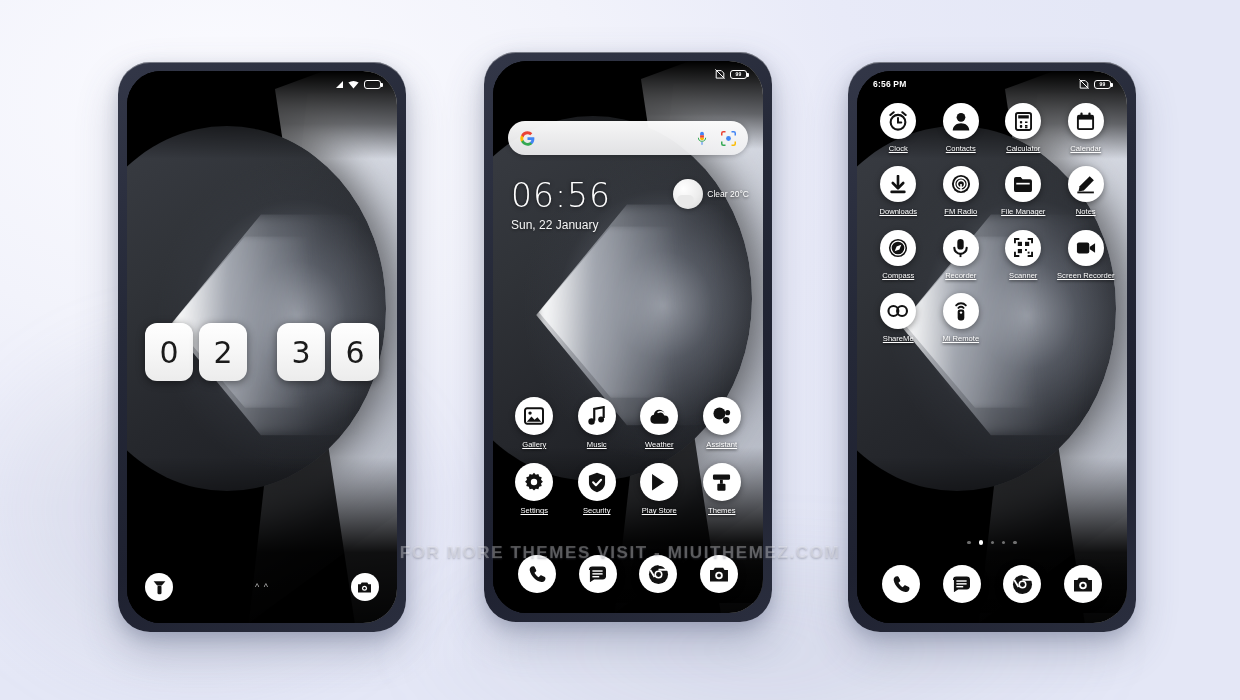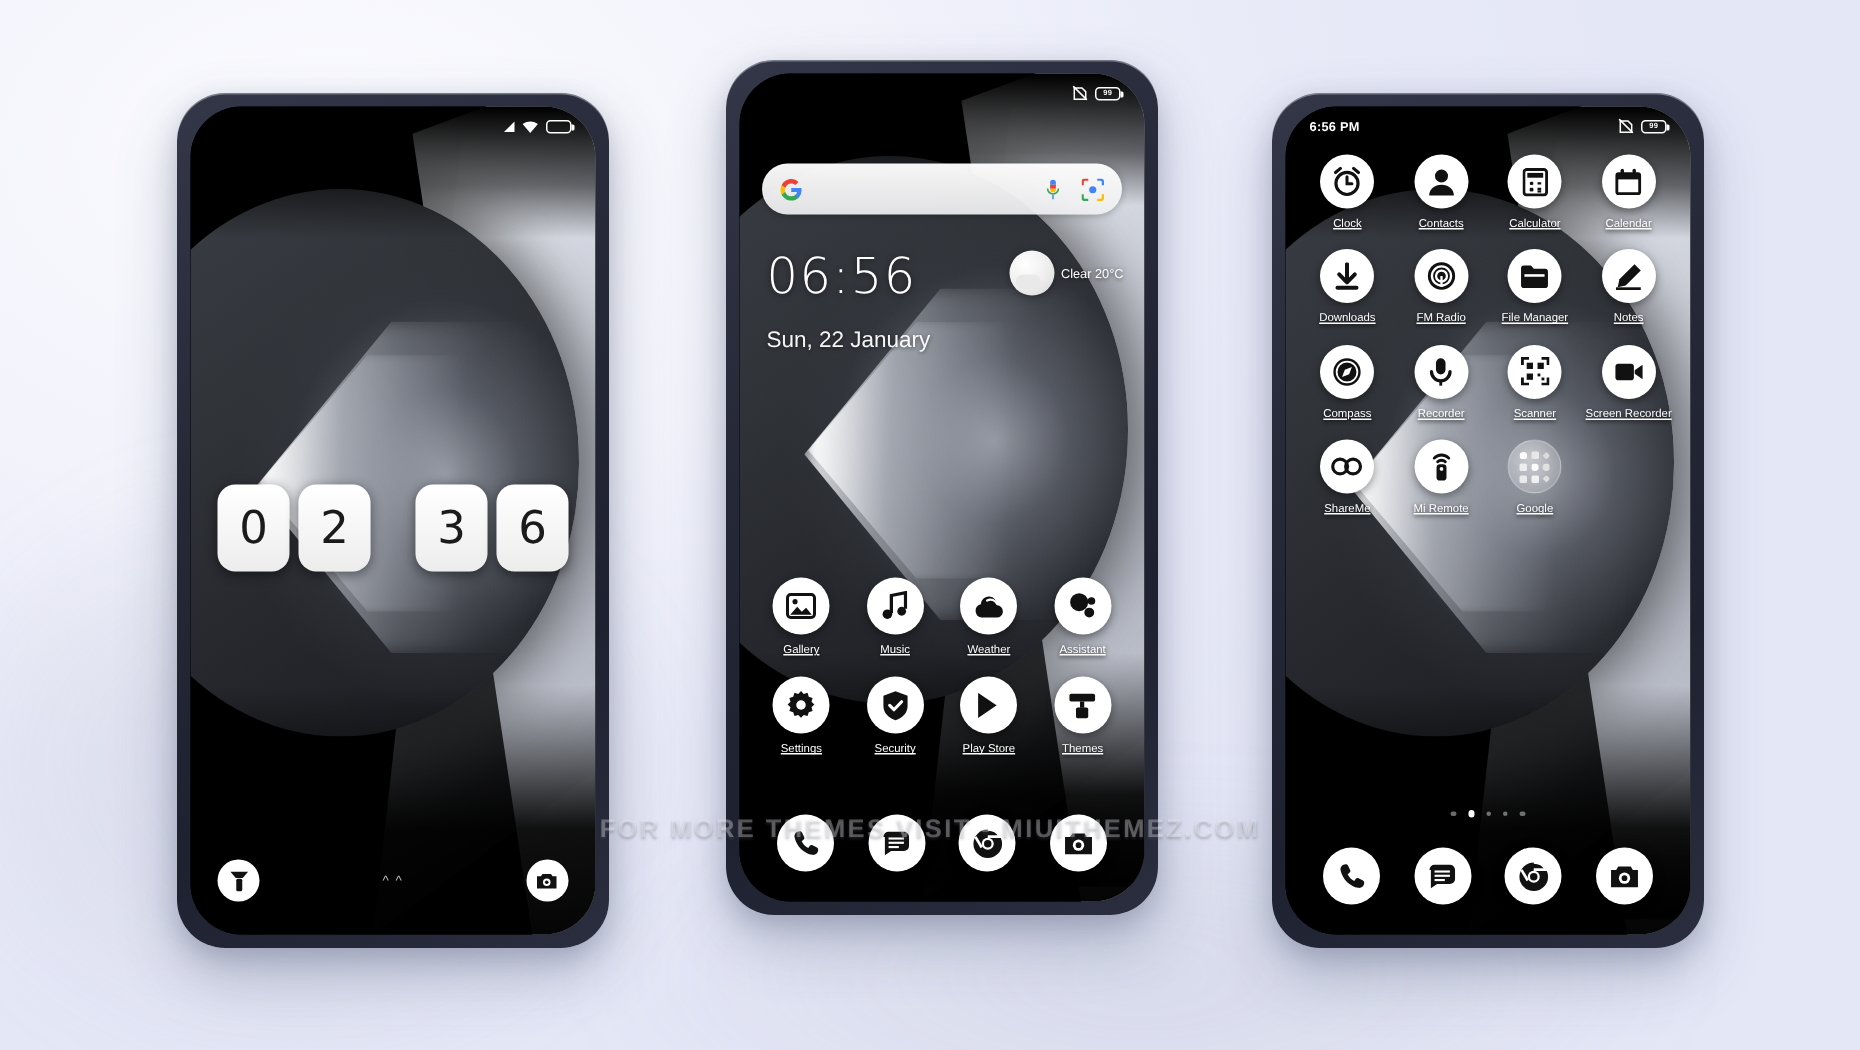--- a/index.html
+++ b/index.html
@@ -28,21 +28,21 @@
     width:288px; height:570px;
     border-radius:32px;
     background:linear-gradient(150deg,#333748 0%, #252938 35%, #1e2130 70%, #2a2e3e 100%);
     padding:9px;
     box-shadow:
       0 18px 40px rgba(70,78,110,.30),
       0 6px 16px rgba(70,78,110,.22),
       0 1px 0 rgba(255,255,255,.35) inset;
   }
   #phone1{ left:118px; top:62px; }
-  #phone2{ left:484px; top:40px; }
+  #phone2{ left:484px; top:52px; }
   #phone3{ left:848px; top:62px; }
 
   .screen{
     width:100%; height:100%;
     border-radius:34px;
     background:#000;
     overflow:hidden;
     position:relative;
   }
 
@@ -154,21 +154,21 @@
     box-shadow:0 1px 5px rgba(0,0,0,.25);
   }
   .gs-right{ display:flex; align-items:center; gap:13px; }
 
   
   .homeclock{ position:absolute; left:18px; top:118px; z-index:12; color:#fff; }
   .homeclock .t{
     font-size:33px; font-weight:300; letter-spacing:1px; line-height:1;
     font-family:"DejaVu Sans", sans-serif; text-shadow:0 1px 4px rgba(0,0,0,.6);
   }
-  .homeclock .d{ font-size:15px; margin-top:18px; opacity:.95; text-shadow:0 1px 3px rgba(0,0,0,.6); }
+  .homeclock .d{ font-size:12px; margin-top:6px; opacity:.95; text-shadow:0 1px 3px rgba(0,0,0,.6); }
   .weatherw{
     position:absolute; right:14px; top:118px; z-index:12; color:#fff;
     display:flex; align-items:center; gap:4px;
   }
   .weatherw .ic{
     width:30px;height:30px;border-radius:50%;
     background:radial-gradient(circle at 35% 32%, #fff 0%, #ededed 55%, #d6d6d6 100%);
     position:relative; box-shadow:0 1px 5px rgba(0,0,0,.35);
   }
   .weatherw .ic:after{
@@ -664,34 +664,20 @@
           <svg width="18" height="20" viewBox="0 0 19 21">
             <path d="M4.4 4.6a7 7 0 0 1 10.2 0" fill="none" stroke="#111" stroke-width="2" stroke-linecap="round"></path>
             <path d="M6.8 7.2a3.8 3.8 0 0 1 5.4 0" fill="none" stroke="#111" stroke-width="2" stroke-linecap="round"></path>
             <rect x="6" y="9" width="7" height="11.4" rx="2.4" fill="#111"></rect>
             <circle cx="9.5" cy="12.2" r="1.3" fill="#fff"></circle>
           </svg>
         </span>
         <span class="lbl">Mi Remote</span>
       </div>
 
-      <div class="app">
-        <span class="gfolder">
-          <span style="background:#fff;clip-path:circle(50%)"></span>
-          <span style="background:#e9e9e9;border-radius:1px"></span>
-          <span style="background:#dedede;clip-path:polygon(50% 0,100% 50%,50% 100%,0 50%)"></span>
-          <span style="background:#efefef;border-radius:1px"></span>
-          <span style="background:#fff;clip-path:circle(50%)"></span>
-          <span style="background:#e3e3e3;clip-path:circle(50%)"></span>
-          <span style="background:#ededed;border-radius:1px"></span>
-          <span style="background:#f3f3f3;border-radius:1px"></span>
-          <span style="background:#e0e0e0;clip-path:polygon(50% 0,100% 50%,50% 100%,0 50%)"></span>
-        </span>
-        <span class="lbl">Google</span>
-      </div>
 
     </div>
 
     <div class="pagedots">
       <i></i>
       <i class="on"></i>
       <i></i>
       <i></i>
       <i></i>
     </div>

